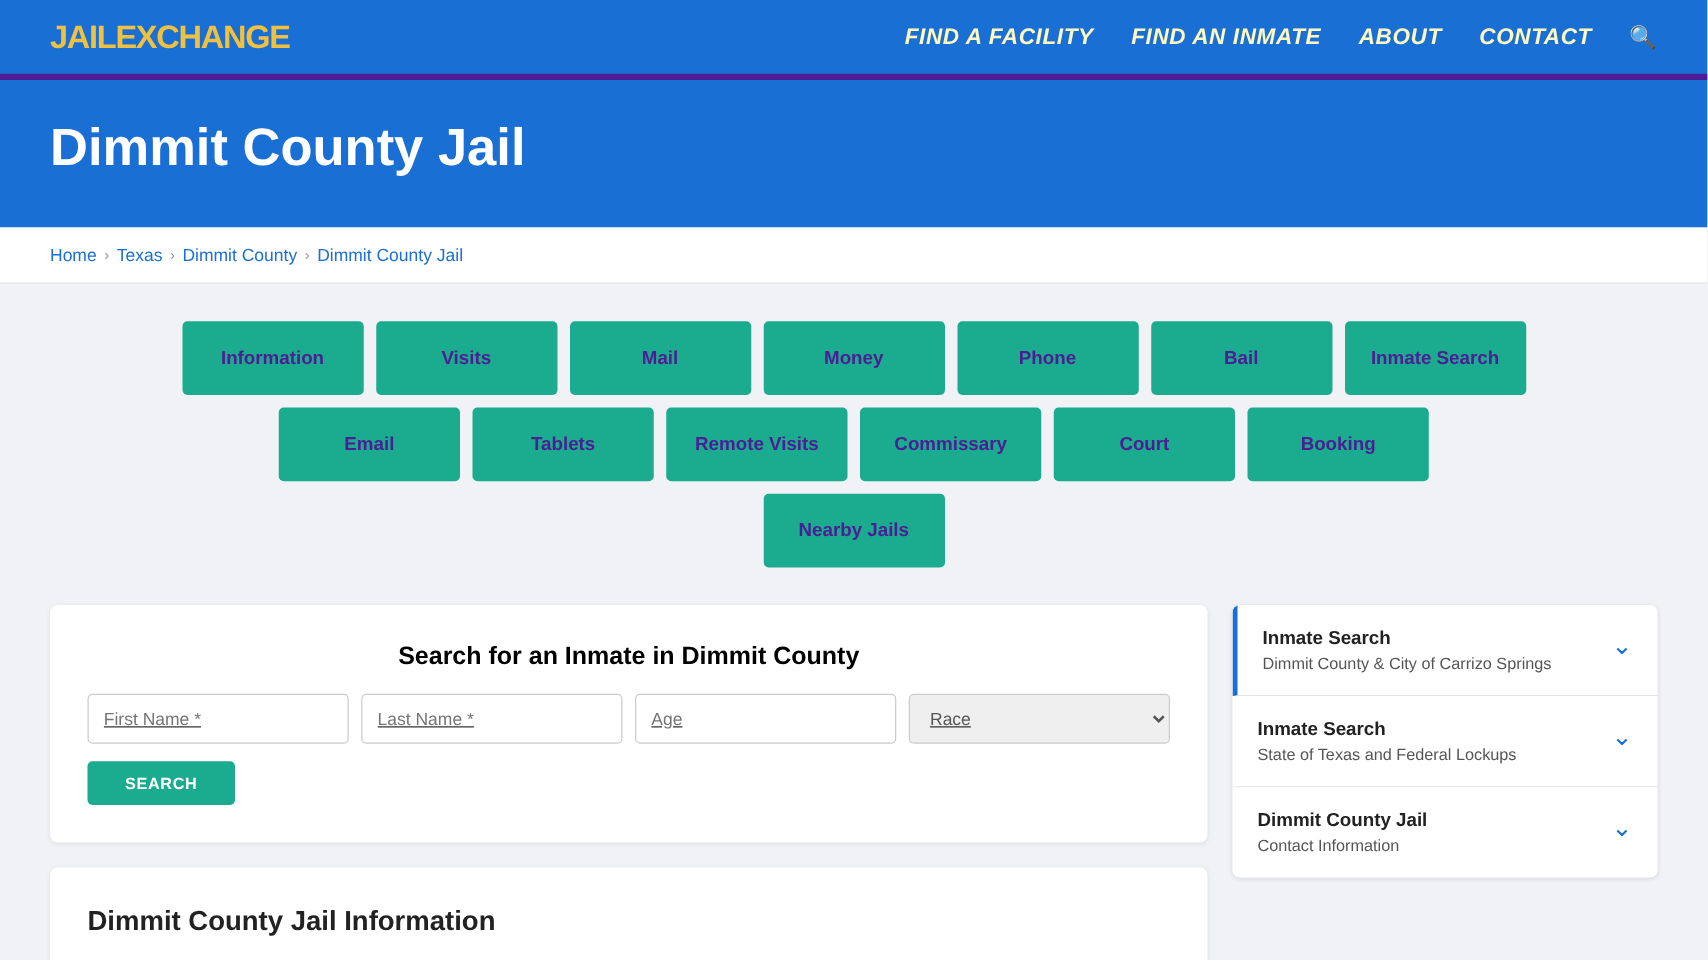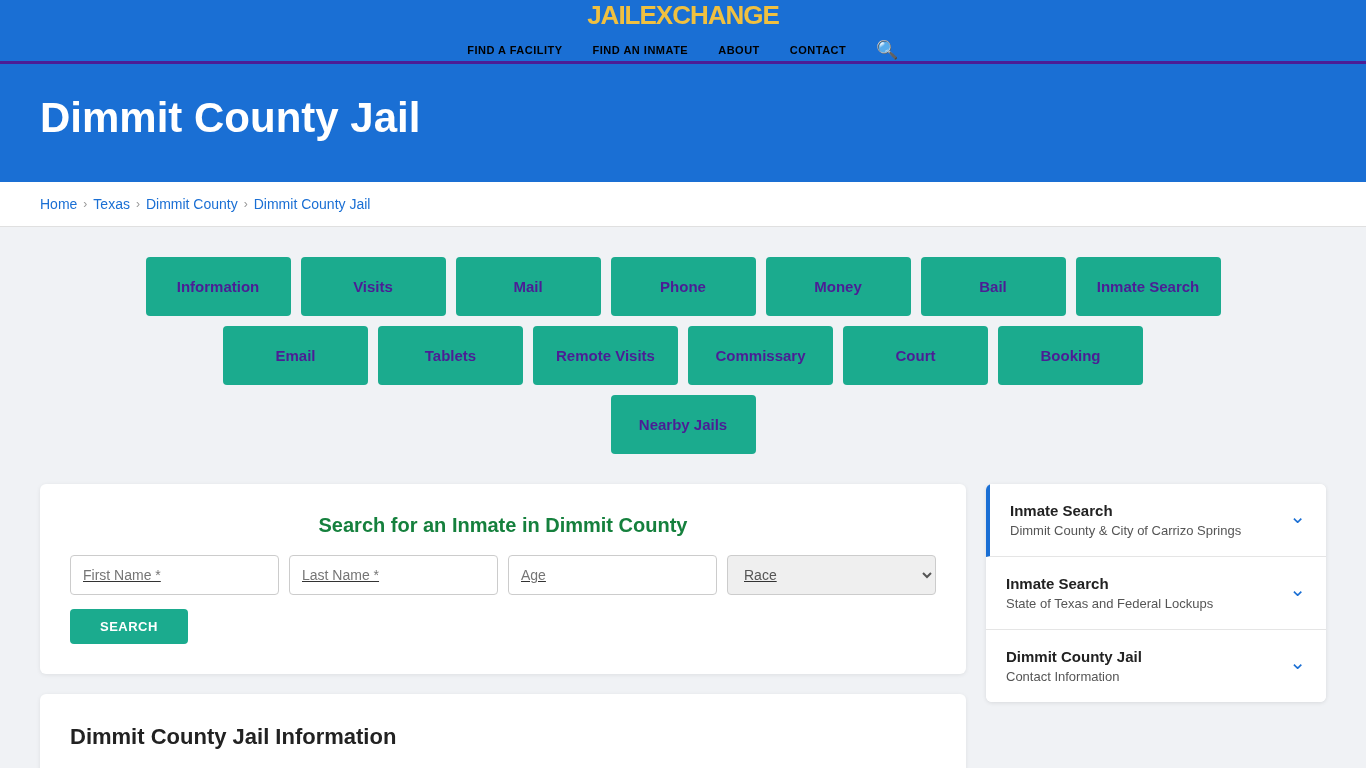--- a/index.html
+++ b/index.html
@@ -6,43 +6,43 @@
     body { font-family: Arial, sans-serif; background: #f0f2f5; color: #333; }
 
     
     .header {
       background: #1a6fd4;
       display: flex;
       align-items: center;
       justify-content: space-between;
       padding: 0 40px;
       height: 64px;
-      border-bottom: 3px solid #4c1d95;
-      flex-direction: column;
+      border-bottom: 5px solid #4c1d95;
     }
     .logo {
       font-size: 26px;
       font-weight: 900;
       color: #fff;
       letter-spacing: -1px;
     }
     .logo span { color: #f0c040; }
     .nav {
       display: flex;
       align-items: center;
       gap: 30px;
     }
     .nav-item {
-      color: #000000;
-      font-size: 11px;
+      color: #fef9c3;
+      font-size: 18px;
       font-weight: 700;
       text-transform: uppercase;
       letter-spacing: 0.5px;
       cursor: pointer;
       text-decoration: none;
+      font-style: italic;
     }
     .search-icon-btn {
       color: #fff;
       font-size: 18px;
       cursor: pointer;
       background: none;
       border: none;
       padding: 0;
     }
 
@@ -135,21 +135,21 @@
       border-radius: 6px;
       padding: 30px;
       margin-bottom: 20px;
       box-shadow: 0 1px 4px rgba(0,0,0,0.08);
     }
     .search-form-card h2 {
       font-size: 20px;
       font-weight: 700;
       margin-bottom: 18px;
       text-align: center;
-      color: #15803d;
+      color: #000000;
     }
     .search-inputs {
       display: flex;
       gap: 10px;
       margin-bottom: 14px;
       flex-wrap: wrap;
       text-decoration: underline;
     }
     .search-inputs input,
     .search-inputs select {
@@ -263,22 +263,22 @@
   </div>
 </div>
 
 <div class="main">
 
   <div class="btn-grid">
     <div class="btn-row">
       <button class="grid-btn">Information</button>
       <button class="grid-btn">Visits</button>
       <button class="grid-btn">Mail</button>
+      <button class="grid-btn">Money</button>
       <button class="grid-btn">Phone</button>
-      <button class="grid-btn">Money</button>
       <button class="grid-btn">Bail</button>
       <button class="grid-btn">Inmate Search</button>
     </div>
     <div class="btn-row">
       <button class="grid-btn">Email</button>
       <button class="grid-btn">Tablets</button>
       <button class="grid-btn">Remote Visits</button>
       <button class="grid-btn">Commissary</button>
       <button class="grid-btn">Court</button>
       <button class="grid-btn">Booking</button>

